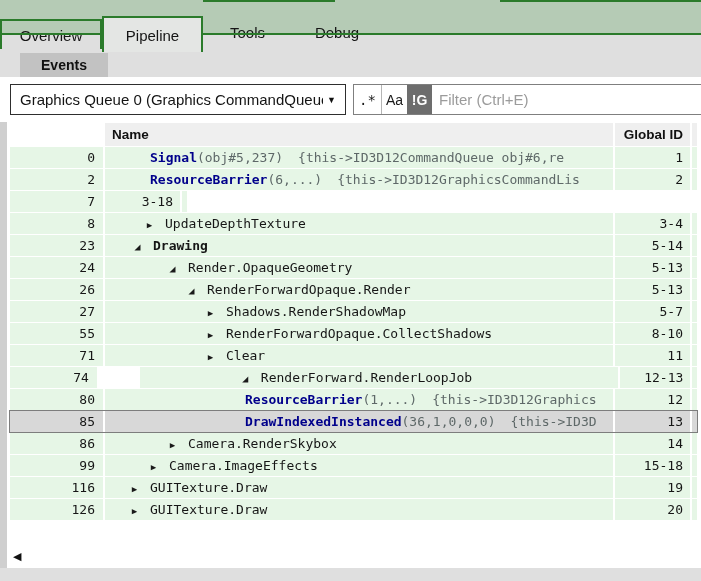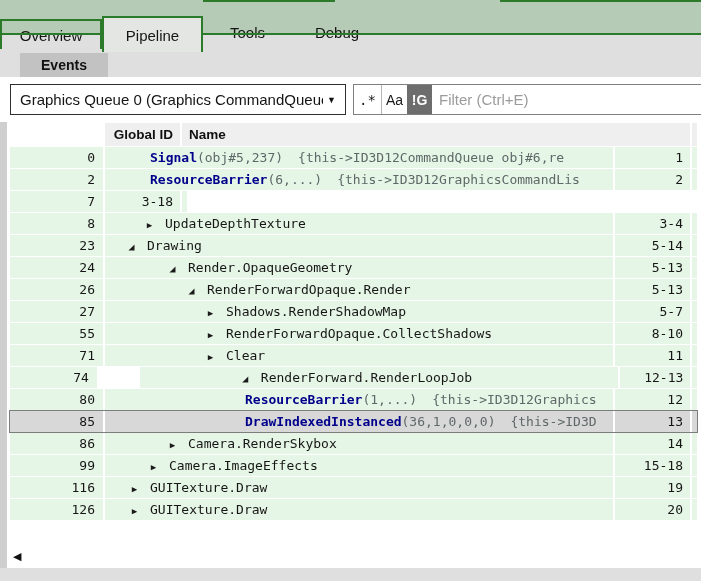--- a/index.html
+++ b/index.html
@@ -102,22 +102,22 @@
 
   <div class="filtergroup">
     <div class="fg-btn fg-regex">.*</div>
     <div class="fg-btn fg-case">Aa</div>
     <div class="fg-btn fg-glob">!G</div>
     <input class="fg-input" placeholder="Filter (Ctrl+E)" style="">
   </div>
 
   <div class="thead">
     <div class="th qid">Queue ID</div>
+    <div class="th name">Name</div>
     <div class="th gid">Global ID</div>
-    <div class="th name">Name</div>
     <div class="th filler"></div>
   </div>
 
   <div class="rows" id="rows-holder">
       <div class="row">
         <div class="cell qid">0</div>
         <div class="cell name" style="padding-left: 45px;"><span class="fn">Signal</span><span class="args">(obj#5,237)</span><span class="detail">{this-&gt;ID3D12CommandQueue obj#6,re</span></div>
         <div class="cell gid">1</div>
         <div class="cell filler"></div>
       </div>
@@ -133,21 +133,21 @@
         <div class="cell filler"></div>
       </div>
       <div class="row">
         <div class="cell qid">8</div>
         <div class="cell name" style="padding-left: 38px;"><span class="arrow col">▶</span><span>UpdateDepthTexture</span></div>
         <div class="cell gid">3-4</div>
         <div class="cell filler"></div>
       </div>
       <div class="row">
         <div class="cell qid">23</div>
-        <div class="cell name" style="padding-left: 20px;"><span class="arrow exp">◢</span><span>Drawing</span></div>
+        <div class="cell name" style="padding-left: 26px; font-weight: bold;"><span class="arrow exp">◢</span><span>Drawing</span></div>
         <div class="cell gid">5-14</div>
         <div class="cell filler"></div>
       </div>
       <div class="row">
         <div class="cell qid">24</div>
         <div class="cell name" style="padding-left: 61px;"><span class="arrow exp">◢</span><span>Render.OpaqueGeometry</span></div>
         <div class="cell gid">5-13</div>
         <div class="cell filler"></div>
       </div>
       <div class="row">

